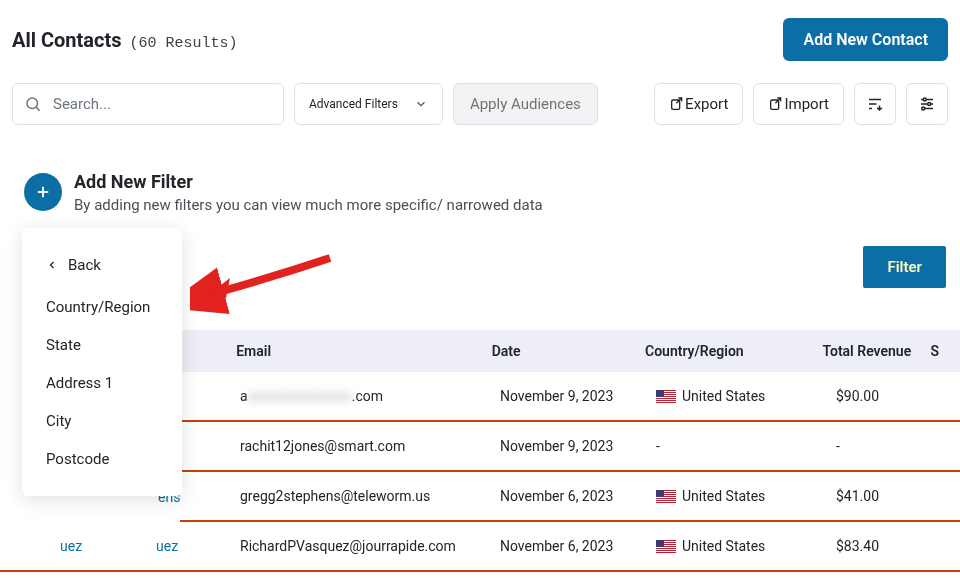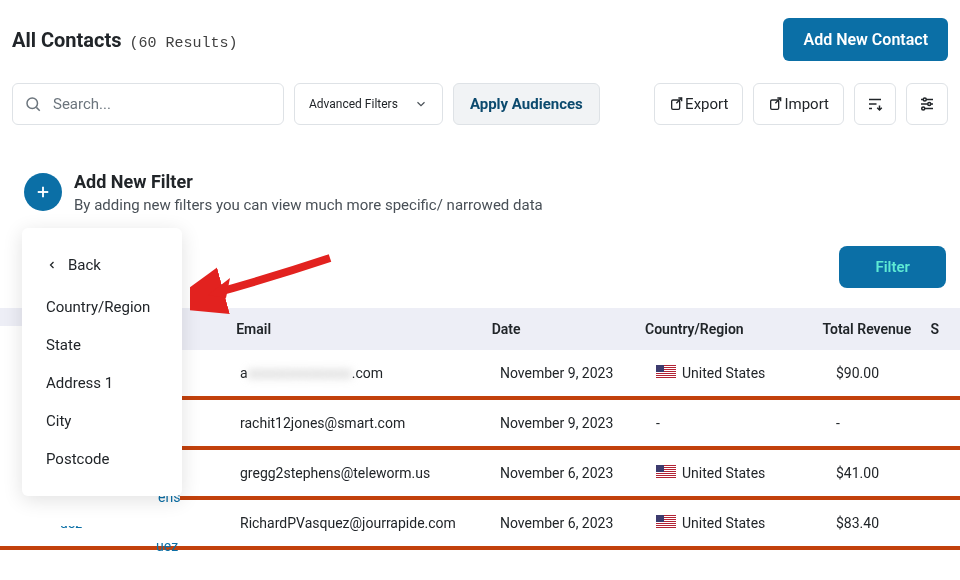--- a/index.html
+++ b/index.html
@@ -12,53 +12,53 @@
   .page-title { font-size: 20px; font-weight: 700; color: #212529; }
   .result-count { font-size: 15px; color: #404040; font-family: Liberation Mono, monospace; }
   .add-contact-btn { background: #0b6fa6; color: #fff; border: none; border-radius: 6px; padding: 12px 20px; font-size: 16px; font-weight: 600; cursor: pointer; }
 
   .toolbar-row { display: flex; align-items: center; gap: 10px; margin-bottom: 46px; }
   .search-wrap { position: relative; width: 272px; }
   .search-wrap svg { position: absolute; left: 12px; top: 50%; transform: translateY(-50%); }
   .search-input { width: 100%; height: 42px; border: 1px solid #dee2e6; border-radius: 6px; padding: 0 12px 0 40px; font-size: 15px; color: #6c757d; }
   .search-input::placeholder { color: #6c757d; }
   .adv-filters-btn { height: 42px; border: 1px solid #dee2e6; border-radius: 6px; background: #fff; padding: 0 14px; display: flex; align-items: center; gap: 16px; font-size: 12px; cursor: pointer; color: #212529; }
-  .apply-aud-btn { height: 42px; border: 1px solid #dee2e6; border-radius: 6px; background: #f1f3f5; padding: 0 16px; font-size: 15px; font-weight: 700; cursor: pointer; color: #0c4a6e; }
+  .apply-aud-btn { height: 42px; border: 1px solid #dee2e6; border-radius: 6px; background: #f1f3f5; padding: 0 16px; font-size: 15px; font-weight: 400; cursor: pointer; color: #737373; }
   .spacer { flex: 1; }
   .pill-btn { height: 42px; border: 1px solid #dee2e6; border-radius: 6px; background: #fff; padding: 0 14px; display: flex; align-items: center; font-size: 15px; cursor: pointer; color: #212529; }
   .icon-btn { height: 42px; width: 42px; border: 1px solid #dee2e6; border-radius: 6px; background: #fff; display: flex; align-items: center; justify-content: center; cursor: pointer; }
 
   .filter-block { display: flex; align-items: flex-start; gap: 12px; padding-left: 12px; }
   .plus-circle { width: 38px; height: 38px; border-radius: 50%; background: #0b6fa6; display: flex; align-items: center; justify-content: center; cursor: pointer; flex-shrink: 0; margin-top: 2px; }
   .filter-text h3 { font-size: 18px; font-weight: 700; margin-bottom: 4px; }
   .filter-text p { font-size: 15px; color: #495057; }
 
   .dropdown-panel { position: absolute; left: 22px; top: 228px; width: 160px; background: #fff; border-radius: 6px; box-shadow: 0 4px 20px rgba(0,0,0,0.12); padding: 18px 0; z-index: 50; }
   .dd-back { display: flex; align-items: center; gap: 10px; padding: 10px 24px 14px 24px; font-size: 15px; cursor: pointer; }
   .dd-item { padding: 10px 24px; font-size: 15px; color: #212529; cursor: pointer; }
 
   .filter-btn-wrap { position: absolute; right: 14px; top: 246px; }
-  .filter-btn { background: #0b6fa6; color: #5eead4; border: none; border-radius: 8px; padding: 12px 36px; font-size: 15px; font-weight: 600; cursor: pointer; }
-
-  .table-zone { position: absolute; left: 0; top: 308px; width: 960px; }
+  .filter-btn { background: #0b6fa6; color: #fef9c3; border: none; border-radius: 2px; padding: 12px 24px; font-size: 15px; font-weight: 600; cursor: pointer; }
+
+  .table-zone { position: absolute; left: 0; top: 330px; width: 960px; }
   .thead { display: flex; background: #edeef6; height: 42px; align-items: center; font-size: 14px; font-weight: 600; color: #212529; }
   .col-chk { width: 60px; padding-left: 22px; }
   .col-name { width: 180px; }
   .col-email { width: 260px; }
   .col-date { width: 156px; }
   .col-country { width: 148px; }
   .col-rev { width: 110px; margin-left: 32px; }
   .col-s { width: 30px; }
 
-  .trow { display: flex; height: 50px; align-items: center; border-bottom: 4px solid #c2410c; font-size: 14px; color: #212529; }
+  .trow { display: flex; height: 50px; align-items: center; border-bottom: 2px solid #c2410c; font-size: 14px; color: #212529; }
   .trow .col-name a { color: #0b6fa6; text-decoration: none; }
   .blurred { filter: blur(4px); color: #aaa; user-select: none; }
   .flag-us { display: inline-block; width: 20px; height: 13px; margin-right: 6px; background: linear-gradient(180deg,#b22234 0%,#b22234 7.7%,#fff 7.7%,#fff 15.4%,#b22234 15.4%,#b22234 23.1%,#fff 23.1%,#fff 30.8%,#b22234 30.8%,#b22234 38.5%,#fff 38.5%,#fff 46.2%,#b22234 46.2%,#b22234 53.9%,#fff 53.9%,#fff 61.6%,#b22234 61.6%,#b22234 69.3%,#fff 69.3%,#fff 77%,#b22234 77%,#b22234 84.7%,#fff 84.7%,#fff 92.4%,#b22234 92.4%,#b22234 100%); position: relative; vertical-align: -2px; }
   .flag-us::before { content:""; position:absolute; left:0; top:0; width:8px; height:7px; background:#3c3b6e; }
-  .country-cell { display:flex; align-items:flex-start; }
+  .country-cell { display:flex; align-items:center; }
   .col-country .dash { color:#212529; }
 
   .arrow { position: absolute; left: 190px; top: 248px; z-index: 60; pointer-events: none; }
 
   .cover { position: absolute; background:#fff; z-index:40; }
   .cover.a { left:0; top:326px; width:180px; height:200px; }
 </style>
 </head>
 <body>
 

